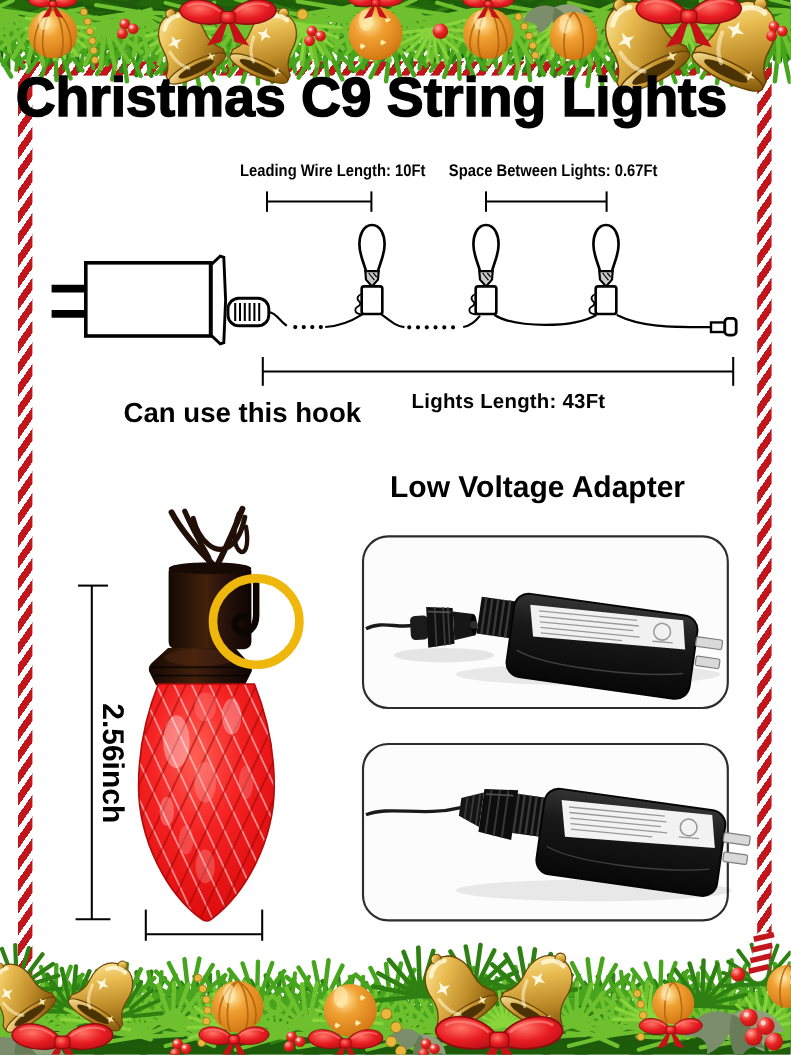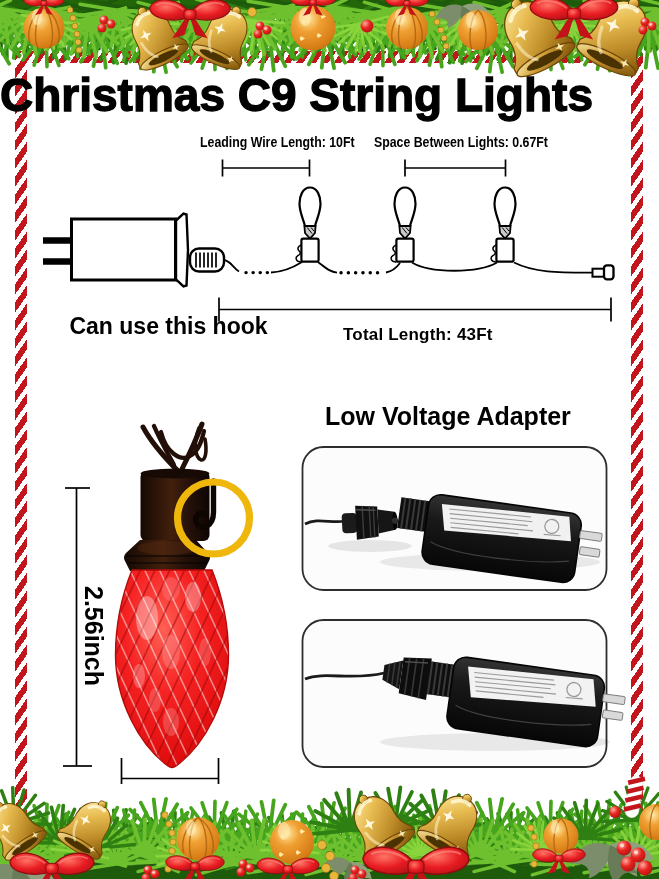--- a/index.html
+++ b/index.html
@@ -5,29 +5,29 @@
   html,body{margin:0;padding:0;background:#fff;}
   #canvas{position:relative;width:659px;height:879px;background:#ffffff;overflow:hidden;
           font-family:"Liberation Sans","DejaVu Sans",sans-serif;}
   .abs{position:absolute;}
   
   .candy{position:absolute;background:repeating-linear-gradient(125deg,#c3151c 0px,#c3151c 5.8px,#ffffff 5.8px,#ffffff 10.3px);}
   #frame-top{left:15px;top:51px;width:628px;height:12px;}
   #frame-left{left:15px;top:51px;width:12px;height:762px;}
   #frame-right{left:631px;top:51px;width:12px;height:762px;}
   
-  #title{left:0;top:71px;width:606px;text-align:left;font-weight:bold;
+  #title{left:0;top:57px;width:606px;text-align:right;font-weight:bold;
          font-size:46px;line-height:48px;color:#000;
          -webkit-text-stroke:1.3px #000;white-space:nowrap;}
   .lbl{position:absolute;font-weight:bold;color:#000;white-space:nowrap;}
   #label-leading{left:200px;top:134px;font-size:14px;transform:scaleX(0.88);transform-origin:left center;}
   #label-space{left:374px;top:134px;font-size:14px;transform:scaleX(0.88);transform-origin:left center;}
   #label-total{left:343px;top:326px;font-size:17px;line-height:17px;letter-spacing:0.2px;}
-  #hook-note{left:36px;top:312px;width:265px;text-align:center;font-size:23px;line-height:29px;font-weight:bold;}
-  #adapter-heading{left:325px;top:404px;font-size:25px;line-height:25px;font-weight:bold;}
+  #hook-note{left:36px;top:330px;width:265px;text-align:right;font-size:23px;line-height:29px;font-weight:bold;}
+  #adapter-heading{left:325px;top:394px;font-size:25px;line-height:25px;font-weight:bold;}
   #dim-height{left:81px;top:586px;font-size:25px;line-height:26px;font-weight:bold;writing-mode:vertical-rl;}
   #dim-width{left:109px;top:783px;width:124px;text-align:center;font-size:24px;line-height:24px;font-weight:bold;}
   svg{position:absolute;left:0;top:0;overflow:visible;}
 </style>
 </head>
 <body>
 
 <div id="canvas">
 
   <div class="candy abs" id="frame-top"></div>
@@ -542,19 +542,19 @@
     </g>
     <g>
       <circle cx="657" cy="822" r="18" fill="url(#goldBall)"></circle>
       <path d="M657,804 C650,810 648,830 652,840 M657,804 C664,810 666,830 662,840" stroke="#a85f10" stroke-width="1.3" fill="none" opacity="0.8"></path>
     </g>
   </svg>
 
   <div class="abs" id="title">Christmas C9 String Lights</div>
   <div class="lbl" id="label-leading">Leading Wire Length: 10Ft</div>
   <div class="lbl" id="label-space">Space Between Lights: 0.67Ft</div>
-  <div class="lbl" id="label-total">Total Length: 43Ft</div>
+  <div class="lbl" id="label-total">Lights Length: 43Ft</div>
   <div class="lbl" id="hook-note">
     <div>Can use this hook</div>
   </div>
   <div class="lbl" id="adapter-heading">Low Voltage Adapter</div>
   <div class="lbl" id="dim-height">2.56inch</div>
 </div>
 
 </body></html>

